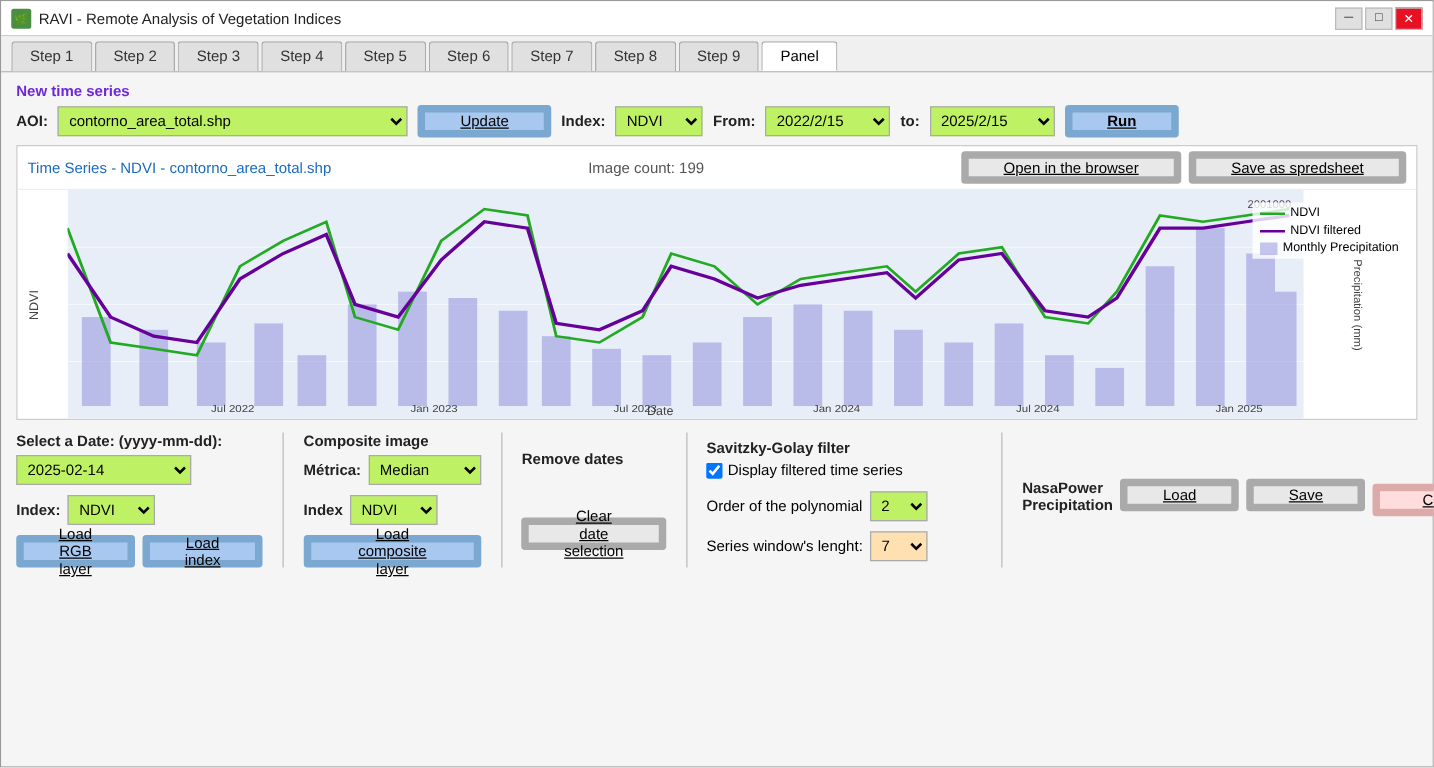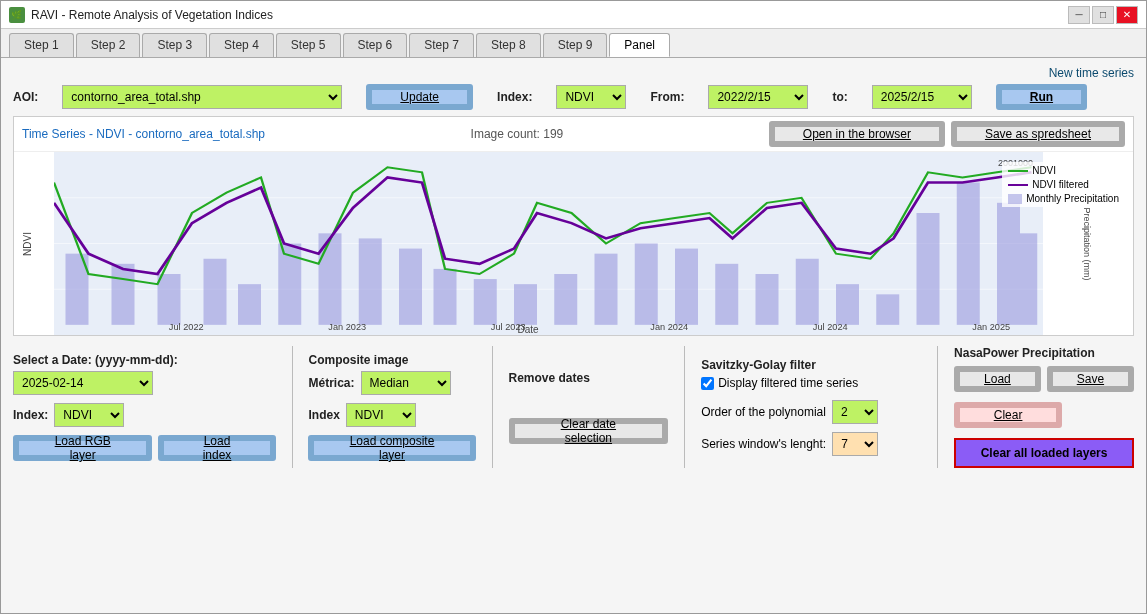--- a/index.html
+++ b/index.html
@@ -76,29 +76,28 @@
     .content {
       flex: 1;
       padding: 8px 12px;
       display: flex;
       flex-direction: column;
       gap: 6px;
       background: #f5f5f5;
     }
     .section-title {
       font-size: 12px;
-      font-weight: normal;
-      color: #0c4a6e;
+      font-weight: bold;
+      color: #6d28d9;
       margin-bottom: 2px;
-      text-align: right;
     }
     .aoi-row {
       display: flex;
       align-items: center;
-      gap: 24px;
+      gap: 8px;
     }
     label.field-label {
       font-weight: bold;
       color: #222;
       white-space: nowrap;
     }
     select, input[type="text"] {
       border: 1px solid #aaa;
       background: #bef264;
       padding: 2px 4px;
@@ -197,21 +196,21 @@
     }
     .checkbox-row {
       display: flex; align-items: center; gap: 4px;
     }
     input[type="checkbox"] { cursor: pointer; }
     .filter-row {
       display: flex; align-items: center; gap: 6px;
     }
     .nasa-section {
       display: flex;
-      flex-direction: column;
+      flex-direction: row;
       gap: 6px;
       min-width: 140px;
     }
     .nasa-btns {
       display: flex; gap: 6px;
     }
     .clear-all-btn {
       background: #fdd;
       border: 2px solid #cc0000;
       font-weight: bold;

